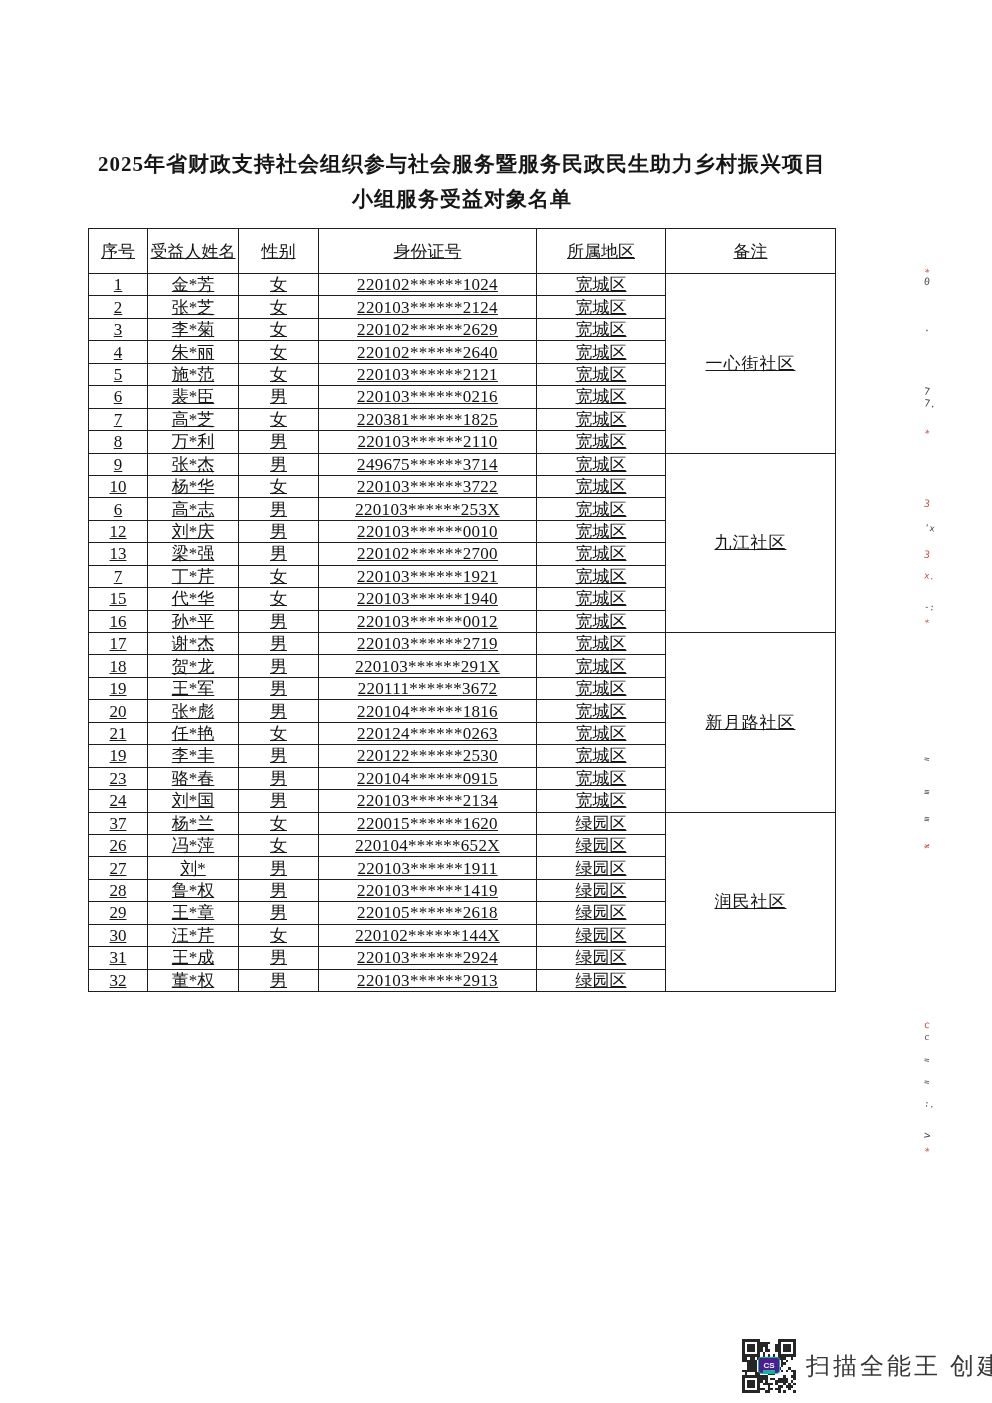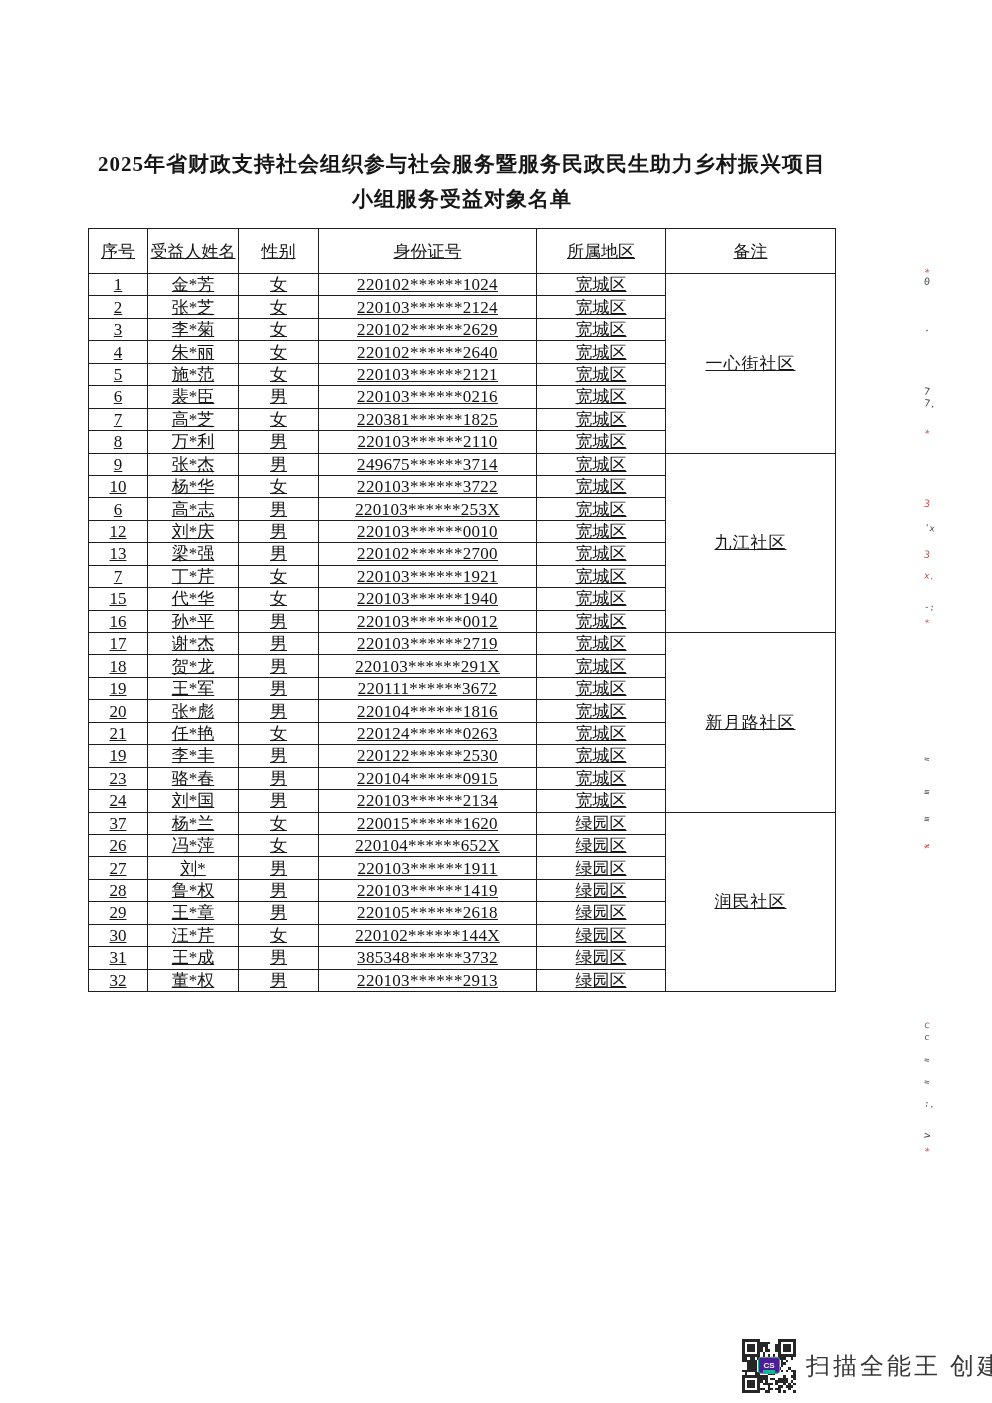--- a/index.html
+++ b/index.html
@@ -308,21 +308,21 @@
           <td>30</td>
           <td>汪*芹</td>
           <td>女</td>
           <td class="id-cell">220102******144X</td>
           <td>绿园区</td>
         </tr>
         <tr>
           <td>31</td>
           <td>王*成</td>
           <td>男</td>
-          <td class="id-cell">385348******3732</td>
+          <td class="id-cell">220103******2924</td>
           <td>绿园区</td>
         </tr>
         <tr>
           <td>32</td>
           <td>董*权</td>
           <td>男</td>
           <td class="id-cell">220103******2913</td>
           <td>绿园区</td>
         </tr>
       </tbody>

